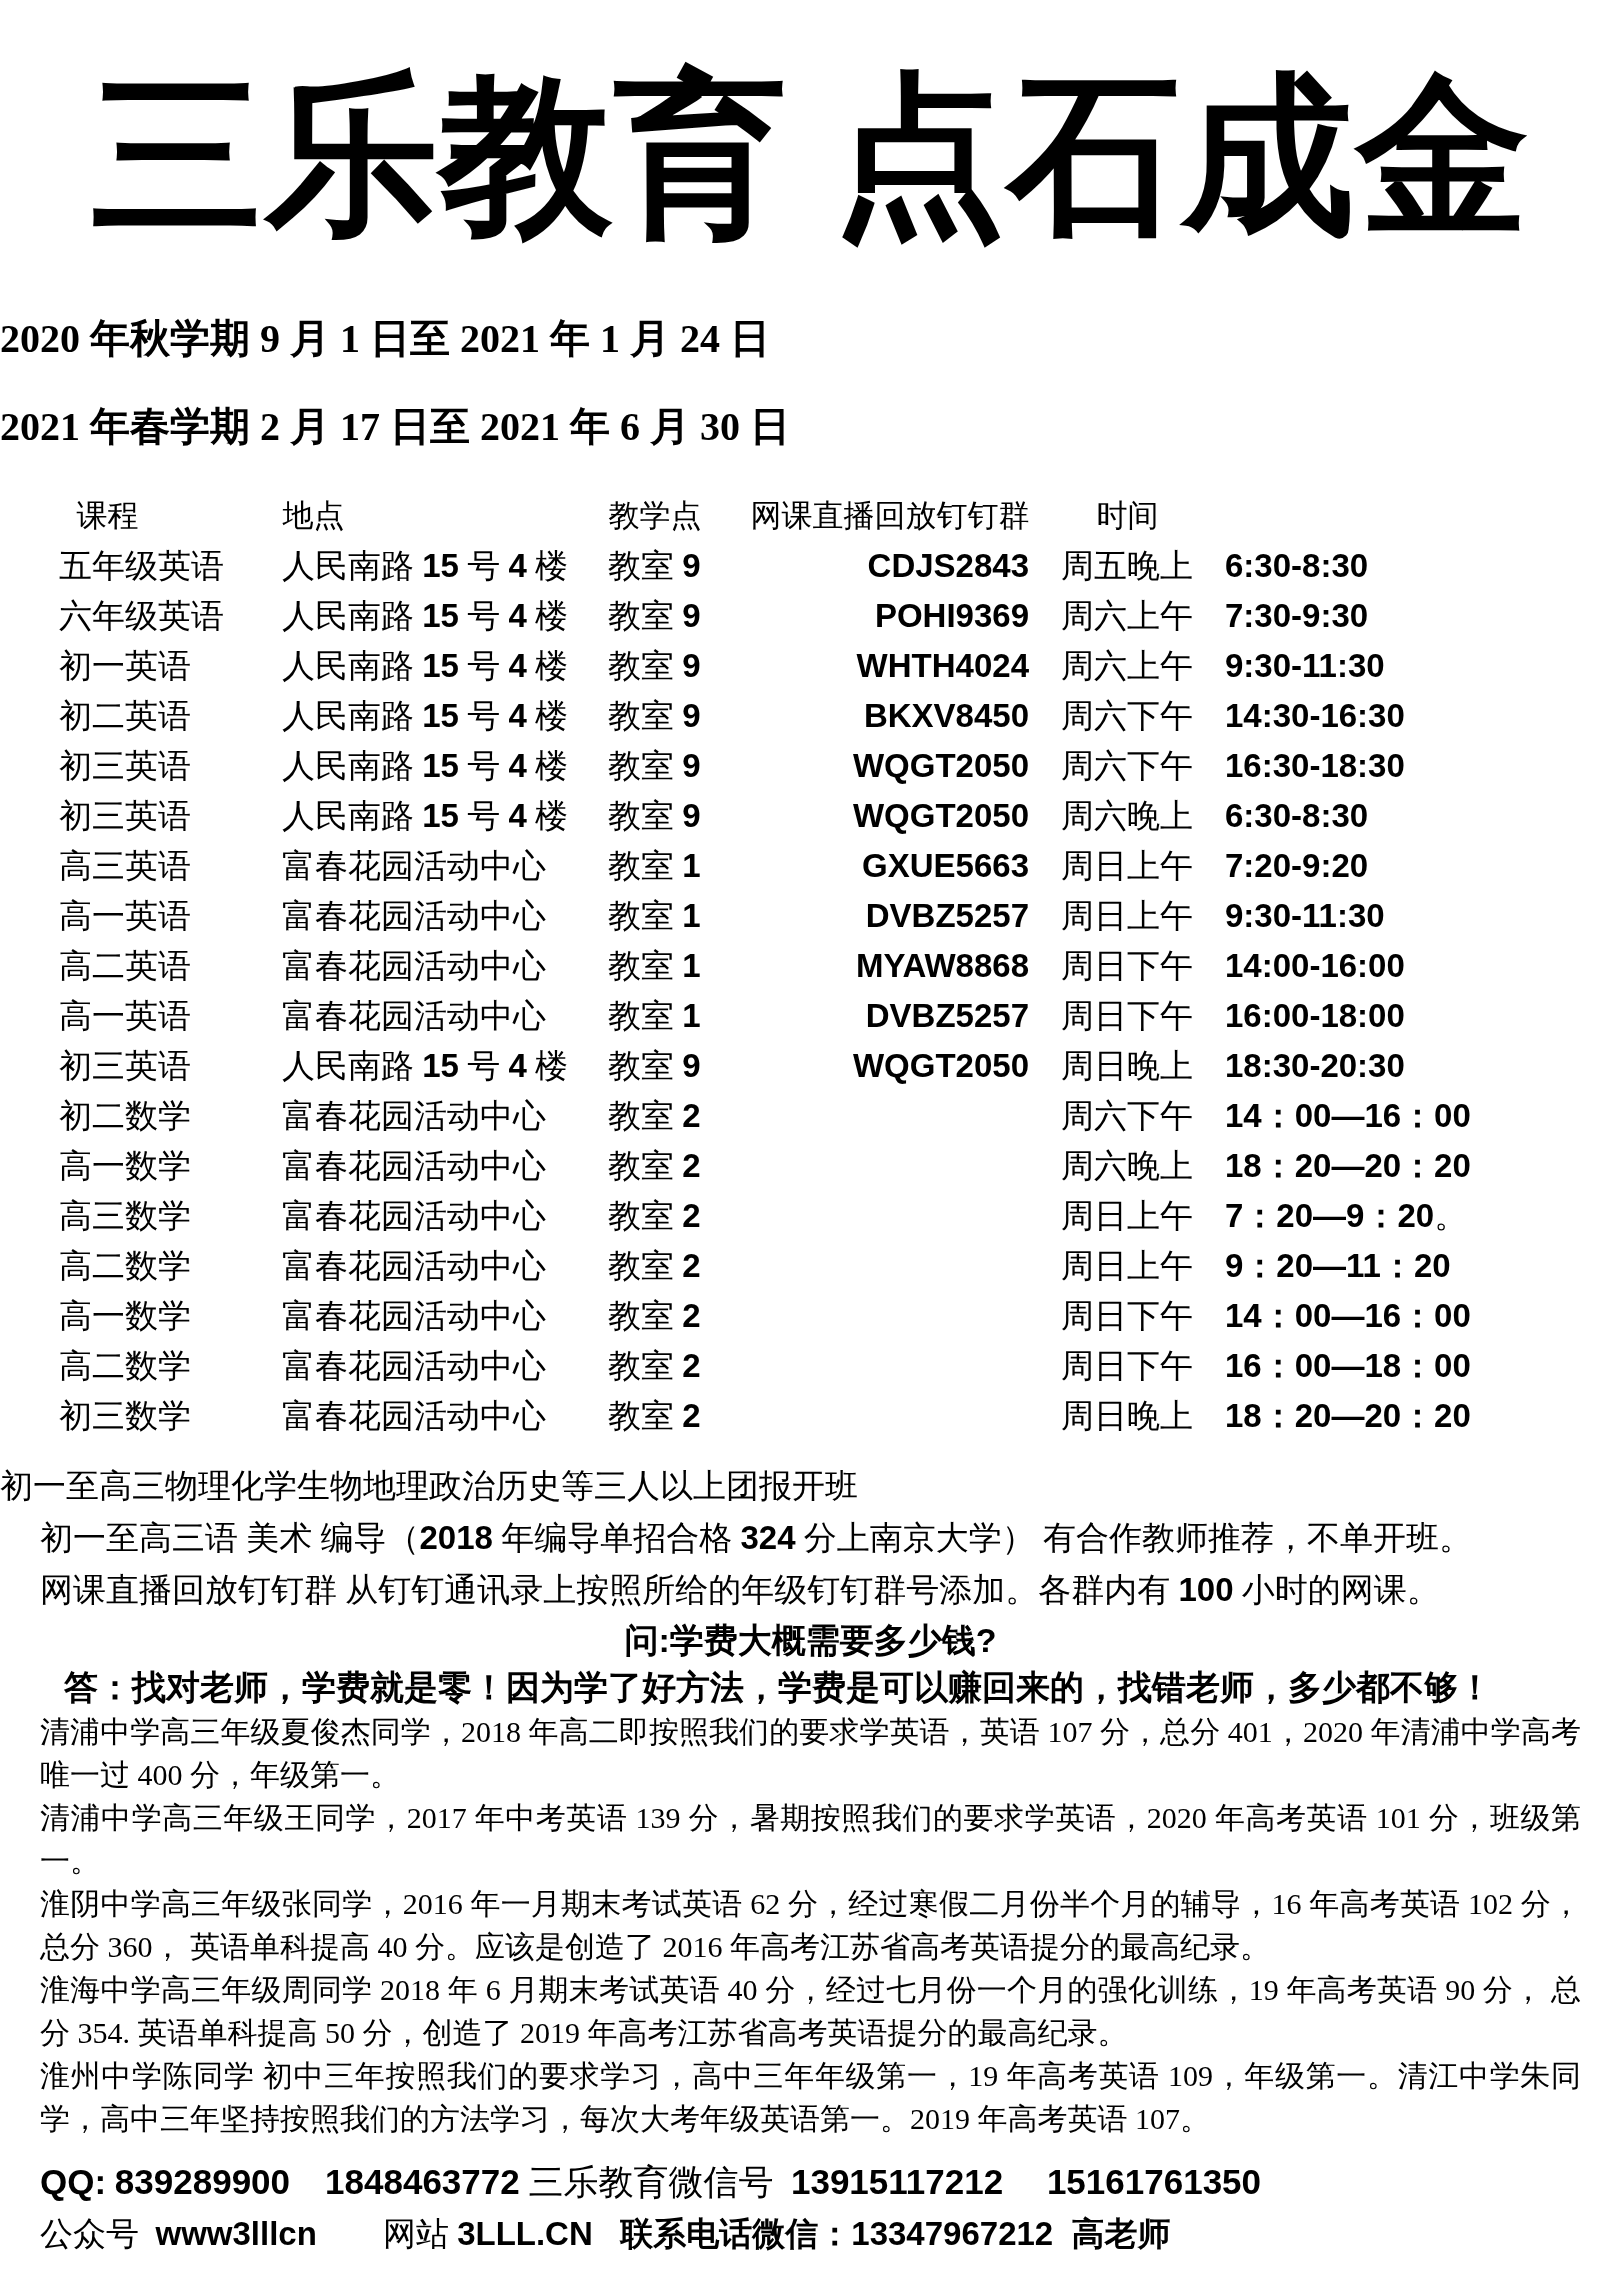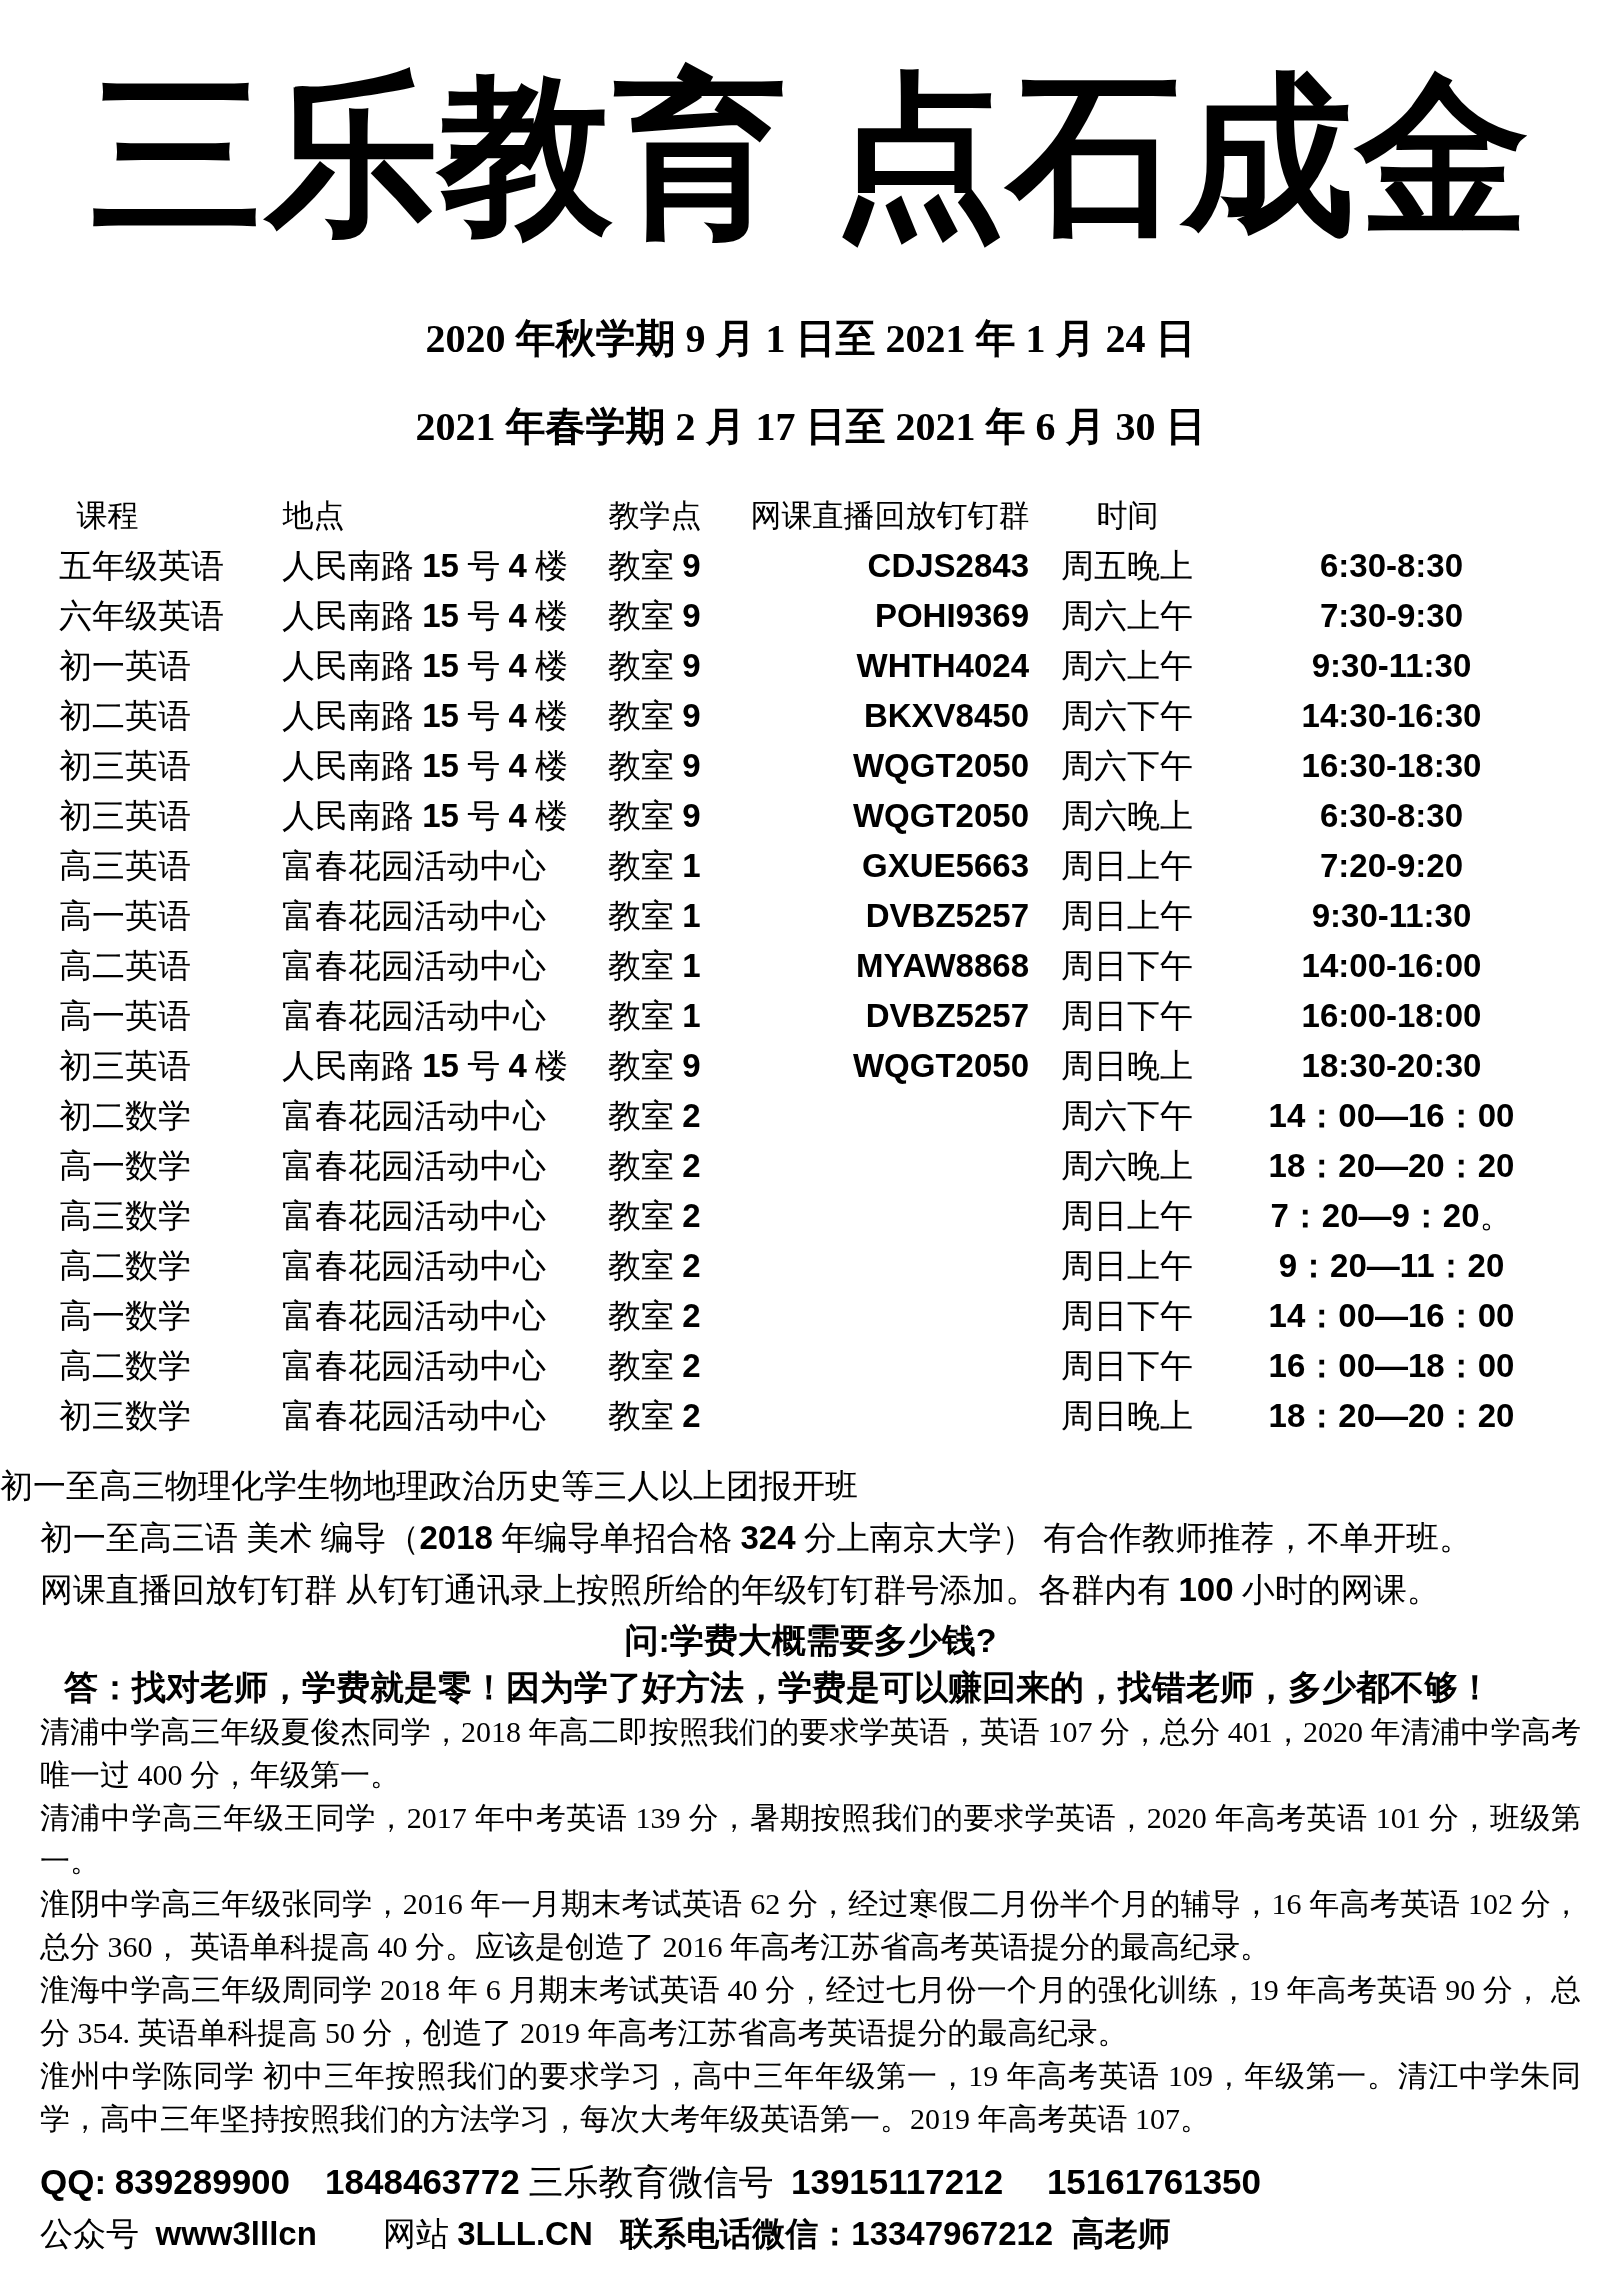--- a/index.html
+++ b/index.html
@@ -7,30 +7,30 @@
     width:1621px;height:2295px;background:#ffffff;color:#000000;
     font-family:"Liberation Serif","DejaVu Serif",serif;
     overflow:hidden;
   }
   .page{padding-top:35px;}
   .title{
     font-size:173px;font-weight:bold;text-align:center;
     height:244px;line-height:244px;white-space:nowrap;letter-spacing:1.4px;
   }
   .dates{margin-top:16px;}
-  .date-line{font-size:40px;font-weight:bold;text-align:center;line-height:88px;white-space:pre;}
+  .date-line{font-size:40px;font-weight:bold;line-height:88px;white-space:pre;}
   .tbl{margin-top:19px;padding-left:59px;font-size:33px;}
   .t-row{display:flex;height:50px;line-height:50px;white-space:pre;}
   .c{flex:0 0 auto;overflow:visible;}
   .c-course{width:223px;}
   .c-loc{width:326px;}
   .c-room{width:138px;}
   .c-grp{width:283px;text-align:right;}
   .c-day{width:196px;text-align:center;}
-  .c-time{width:333px;text-align:center;}
+  .c-time{width:333px;text-align:left;}
   .t-head{font-size:31px;margin-top:20px;}
   .t-head .c-course{padding-left:17.4px;width:206px;}
   .num{font-family:"Liberation Sans","DejaVu Sans",sans-serif;font-weight:bold;}
   .note-center{margin-top:20px;font-size:33px;line-height:51px;text-align:left;}
   .note{font-size:33px;line-height:52px;padding:0 40px;white-space:pre-wrap;}
   .q-line{
     font-size:34px;line-height:48px;text-align:center;
     font-family:"Liberation Sans","DejaVu Sans",sans-serif;font-weight:bold;
   }
   .a-line{

